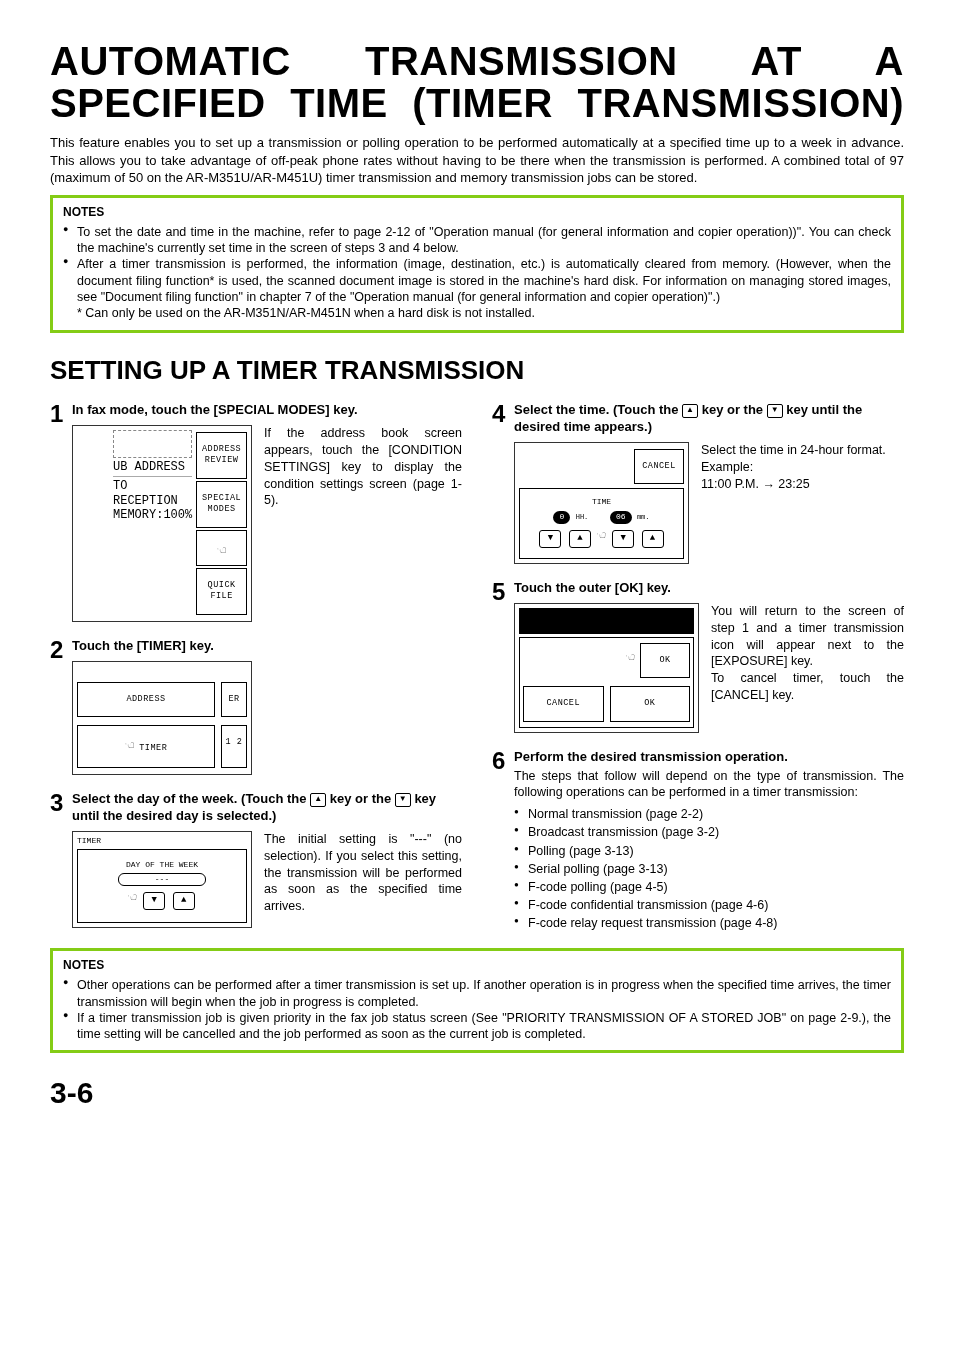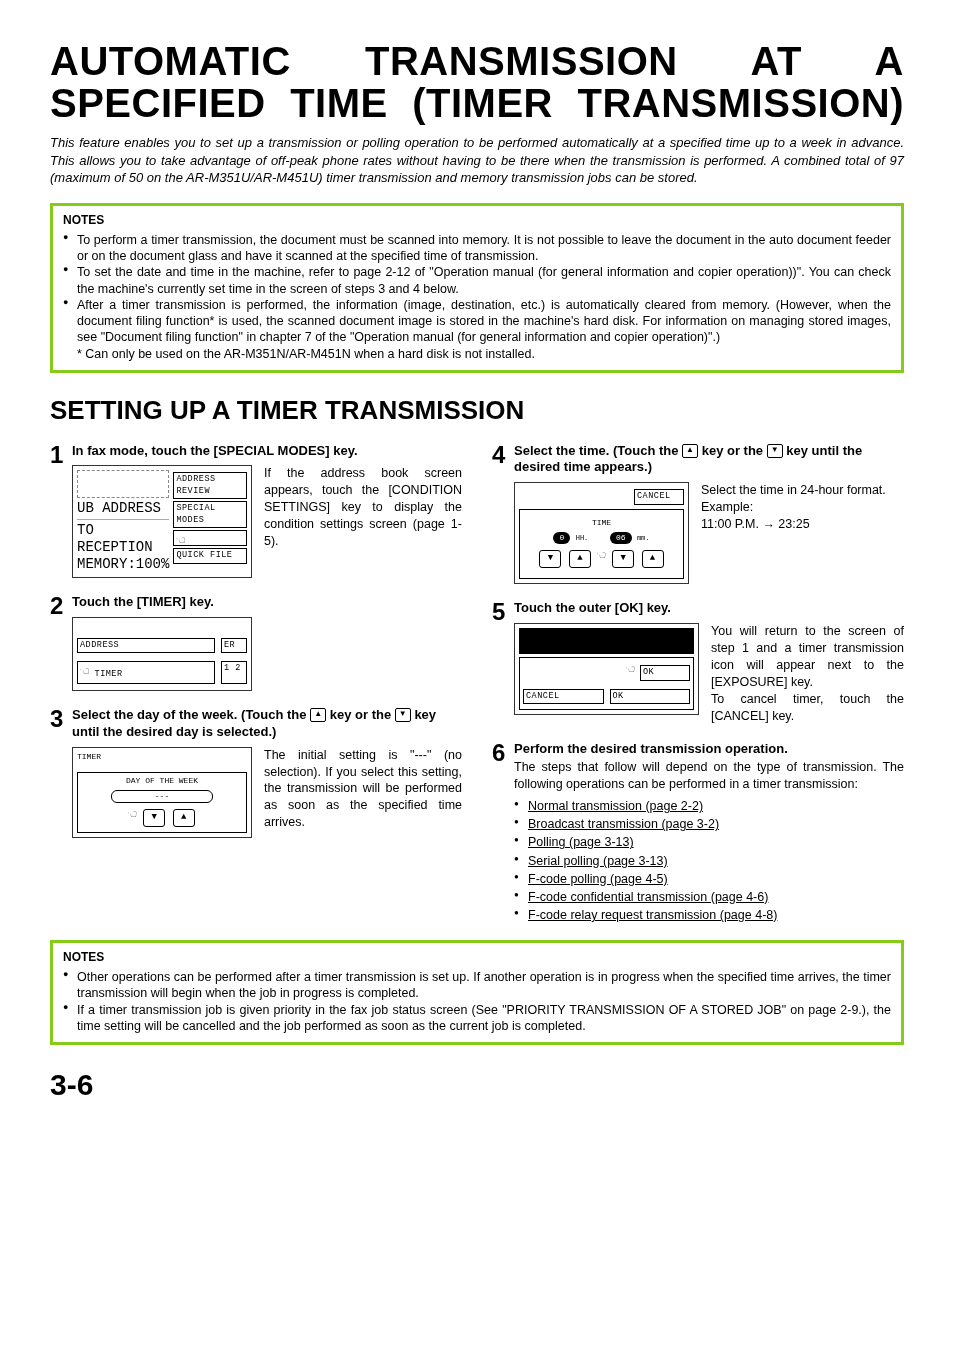--- a/index.html
+++ b/index.html
@@ -16,22 +16,21 @@
     font-weight: bold;
     text-align: justify;
     text-align-last: justify;
     line-height: 1.05;
     margin-bottom: 10px;
     letter-spacing: 0.5px;
   }
   .intro {
     font-size: 13px;
     text-align: justify;
-    margin-bottom: 16px;
-    font-style: italic;
+    margin-bottom: 8px;
   }
   .notes-box {
     border: 3px solid #84cc16;
     padding: 6px 10px 8px 10px;
     margin-bottom: 20px;
   }
   .notes-title {
     font-weight: bold;
     font-size: 12px;
     margin-bottom: 4px;
@@ -108,50 +107,49 @@
     border: 1px solid #333;
     font-family: "Courier New", monospace;
     font-size: 9px;
     padding: 4px;
     flex-shrink: 0;
     background: #fff;
   }
   .sb1 { width: 170px; }
   .sb-btn {
     border: 1px solid #000;
-    padding: 1px 2px;
+    padding: 11px 2px;
     margin: 2px 0;
     display: block;
-    text-align: left;
+    text-align: center;
     font-size: 8.5px;
     letter-spacing: 0.5px;
   }
   .sb-row { display:flex; gap:4px; }
-  .sb-left { flex:1; font-size:14px; line-height:1.2; }
+  .sb-left { flex:1; font-size:12px; line-height:1.2;margin-left:36px; }
   .sb-right { width:90px; }
   .sb2 { width: 170px; }
   .sb3 { width: 170px; }
   .sb4 { width: 165px; }
   .sb5 { width: 175px; }
   .inline-icon {
     display: inline-block;
     border: 1px solid #000;
     border-radius: 2px;
     width: 14px;
     height: 12px;
     text-align: center;
     line-height: 10px;
     font-size: 8px;
     vertical-align: middle;
   }
   .op-list {
     list-style: none;
     padding: 0;
     margin: 4px 0 0 0;
-    text-decoration: underline;
   }
   .op-list li {
     position: relative;
     padding-left: 14px;
     font-size: 12.5px;
     line-height: 1.45;
   }
   .op-list li::before {
     content: "●";
     position: absolute;
@@ -197,21 +195,20 @@
 </head>
 <body>
 
 <div class="title">AUTOMATIC TRANSMISSION AT A SPECIFIED TIME (TIMER TRANSMISSION)</div>
 
 <div class="intro">This feature enables you to set up a transmission or polling operation to be performed automatically at a specified time up to a week in advance.  This allows you to take advantage of off-peak phone rates without having to be there when the transmission is performed. A combined total of 97 (maximum of 50 on the AR-M351U/AR-M451U) timer transmission and memory transmission jobs can be stored.</div>
 
 <div class="notes-box">
   <div class="notes-title">NOTES</div>
   <ul class="notes-list">
-    <li>To perform a timer transmission, the document must be scanned into memory. It is not possible to leave the document in the auto document feeder or on the document glass and have it scanned at the specified time of transmission.</li>
     <li>To set the date and time in the machine, refer to page 2-12 of "Operation manual (for general information and copier operation))". You can check the machine's currently set time in the screen of steps 3 and 4 below.</li>
     <li>After a timer transmission is performed, the information (image, destination, etc.) is automatically cleared from memory. (However, when the document filing function* is used, the scanned document image is stored in the machine's hard disk. For information on managing stored images, see "Document filing function" in chapter 7 of the "Operation manual (for general information and copier operation)".)</li>
   </ul>
   <div class="asterisk-line">* Can only be used on the AR-M351N/AR-M451N when a hard disk is not installed.</div>
 </div>
 
 <div class="section-heading">SETTING UP A TIMER TRANSMISSION</div>
 
 <div class="columns">
 
@@ -265,21 +262,21 @@
 
     <div class="step">
       <div class="step-num">3</div>
       <div class="step-content">
         <div class="step-head">
           <span>Select the day of the week. (Touch the </span><span class="inline-icon">▲</span><span> key or the </span><span class="inline-icon">▼</span><span> key until the desired day is selected.)</span>
         </div>
         <div class="step-row">
           <div class="screen-box sb3">
             <div style="font-size:8px;">TIMER</div>
-            <div style="border:1px solid #000;padding:3px;margin-top:10px;">
+            <div style="border:1px solid #000;padding:10px;margin-top:2px;">
               <div style="text-align:center;font-size:8px;">DAY OF THE WEEK</div>
               <div style="text-align:center;font-size:8px;border:1px solid #000;border-radius:6px;margin:3px 30px;">---</div>
               <div style="text-align:center;">
                 <span class="hand">☞</span>
                 <span class="arrow-btn">▼</span>
                 <span class="arrow-btn">▲</span>
               </div>
             </div>
           </div>
           <div class="step-text">The initial setting is "---" (no selection). If you select this setting, the transmission will be performed as soon as the specified time arrives.</div>

